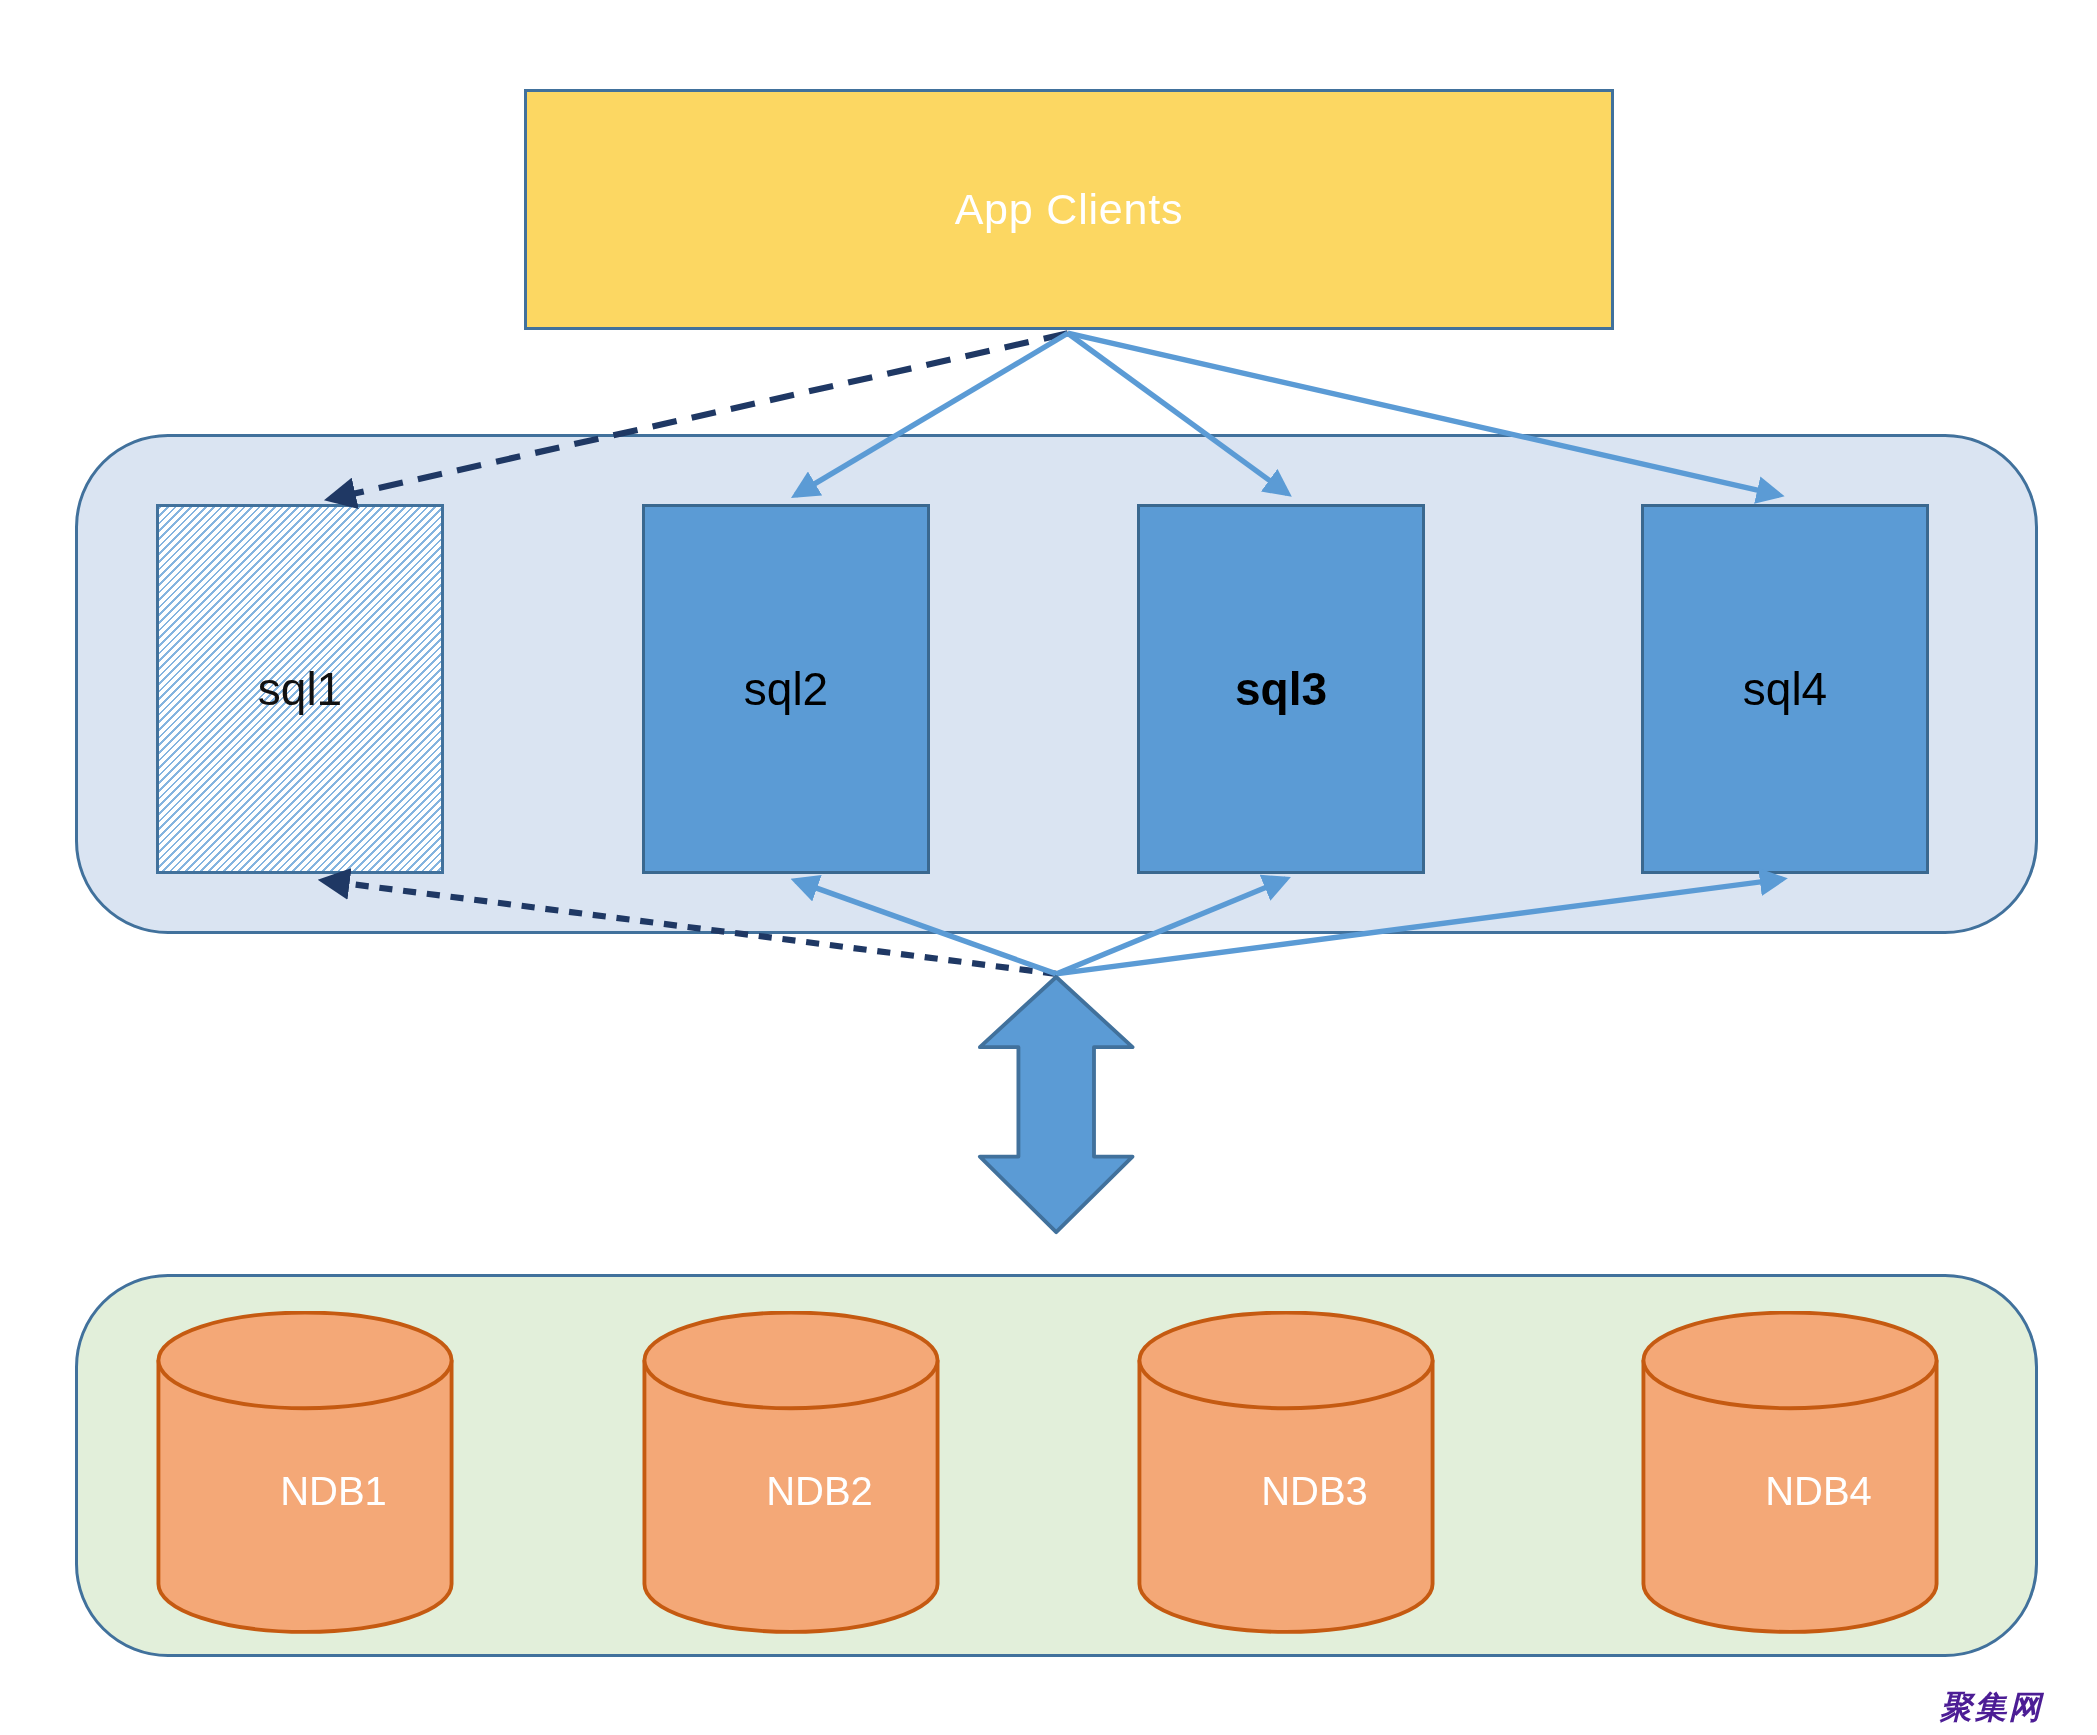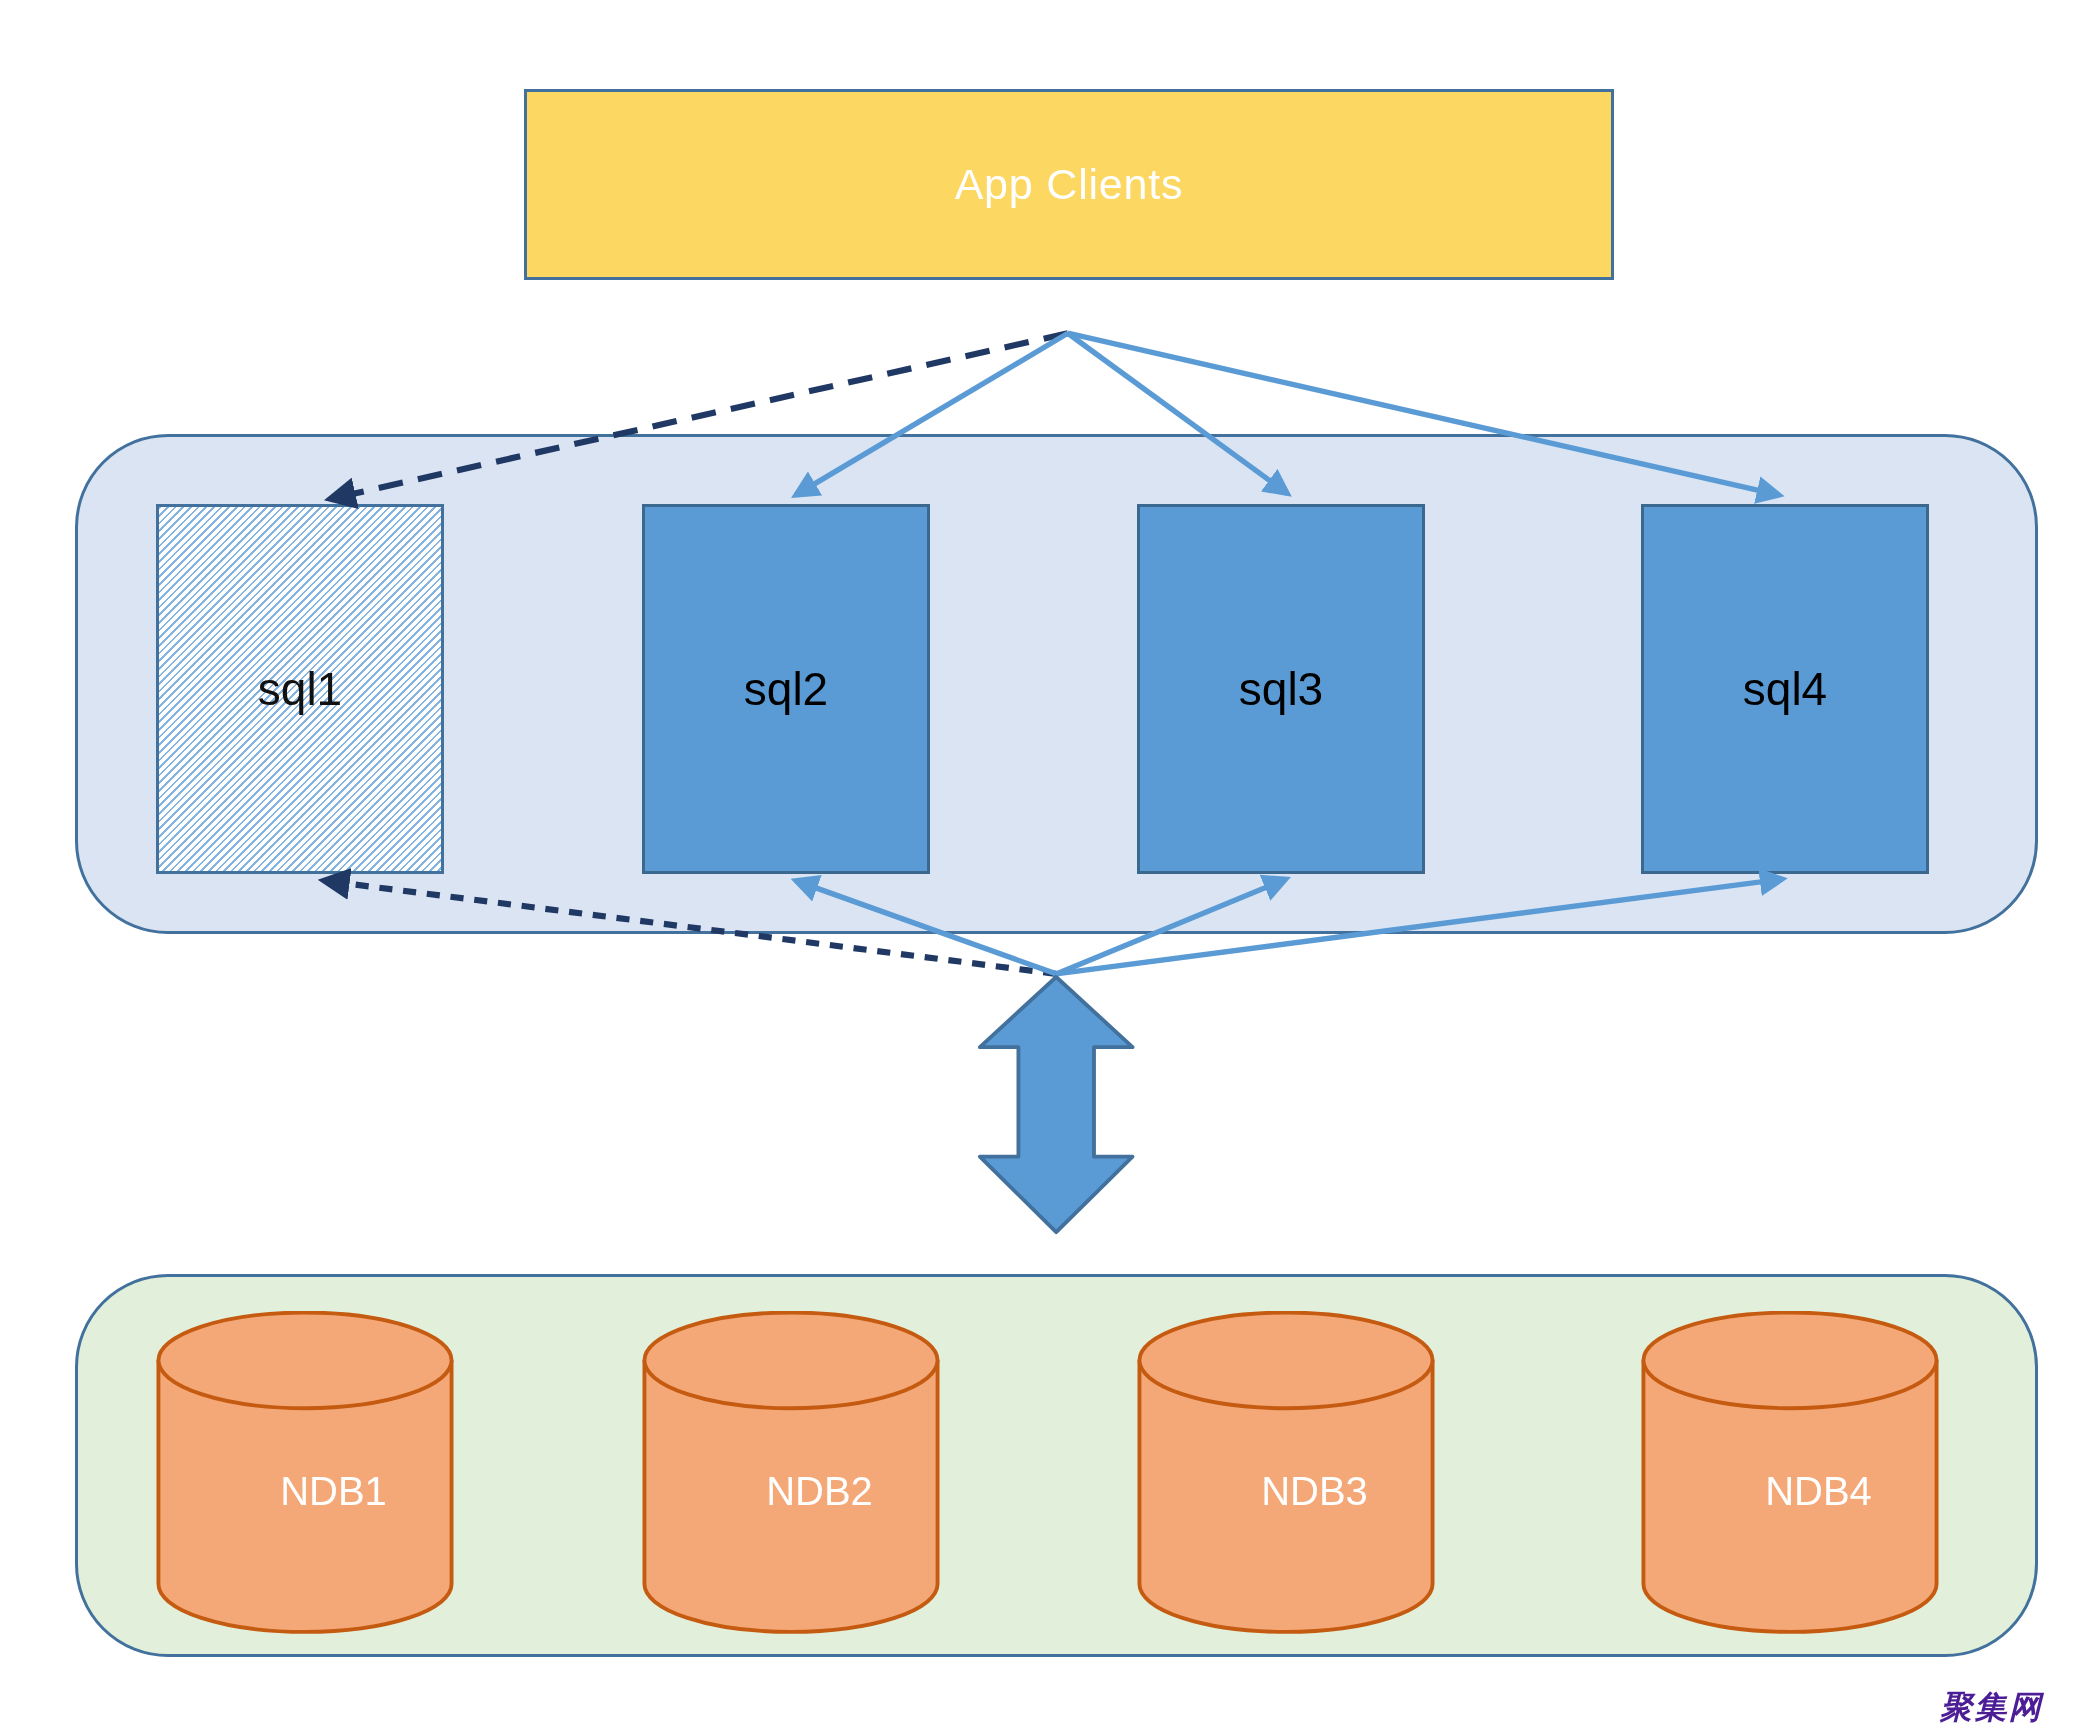--- a/index.html
+++ b/index.html
@@ -5,21 +5,21 @@
   html,body{margin:0;padding:0;background:#ffffff;}
   .stage{
     position:relative;
     width:2097px;height:1735px;
     background:#ffffff;
     font-family:"Liberation Sans", sans-serif;
     overflow:hidden;
   }
   
   .app-clients{
-    position:absolute;left:524px;top:89px;width:1090px;height:191px;
+    position:absolute;left:524px;top:89px;width:1090px;height:241px;
     background:#FCD762;border:3.1px solid #41719C;
     display:flex;align-items:center;justify-content:center;
     box-sizing:border-box;z-index:2;
   }
   .app-clients .lbl{color:#ffffff;font-size:43px;letter-spacing:0.8px;}
   
   .sql-container{
     position:absolute;left:75px;top:434px;width:1963px;height:500px;
     background:#DAE4F2;border:3.1px solid #41719C;border-radius:93px;
     box-sizing:border-box;z-index:1;
@@ -38,21 +38,21 @@
   }
   .sql-box .lbl{color:#000000;font-size:46px;}
   .sql-box.hatched{
     background-color:#ffffff;
     background-image:repeating-linear-gradient(135deg,
       rgba(91,155,213,0.75) 0px, rgba(91,155,213,0.75) 1.9px,
       rgba(255,255,255,0) 1.9px, rgba(255,255,255,0) 5.4px);
     border-color:#41719C;
   }
   .sql-box.hatched .lbl{color:#111111;}
-  .sql1{left:156px;} .sql2{left:642px;} .sql3{left:1137px;} .sql4{left:1641px;}
+  .sql1{left:156px;} .sql2{left:642px;} .sql3{left:1137px;font-weight:bold;} .sql4{left:1641px;}
   
   .cyl{
     position:absolute;top:1311px;width:355px;height:324px;z-index:2;
   }
   .cyl .lbl{
     position:absolute;left:0;top:158px;width:100%;
     text-align:center;color:#ffffff;font-size:40px;
   }
   .cyl1{left:156px;} .cyl2{left:642px;} .cyl3{left:1137px;} .cyl4{left:1641px;}
   

